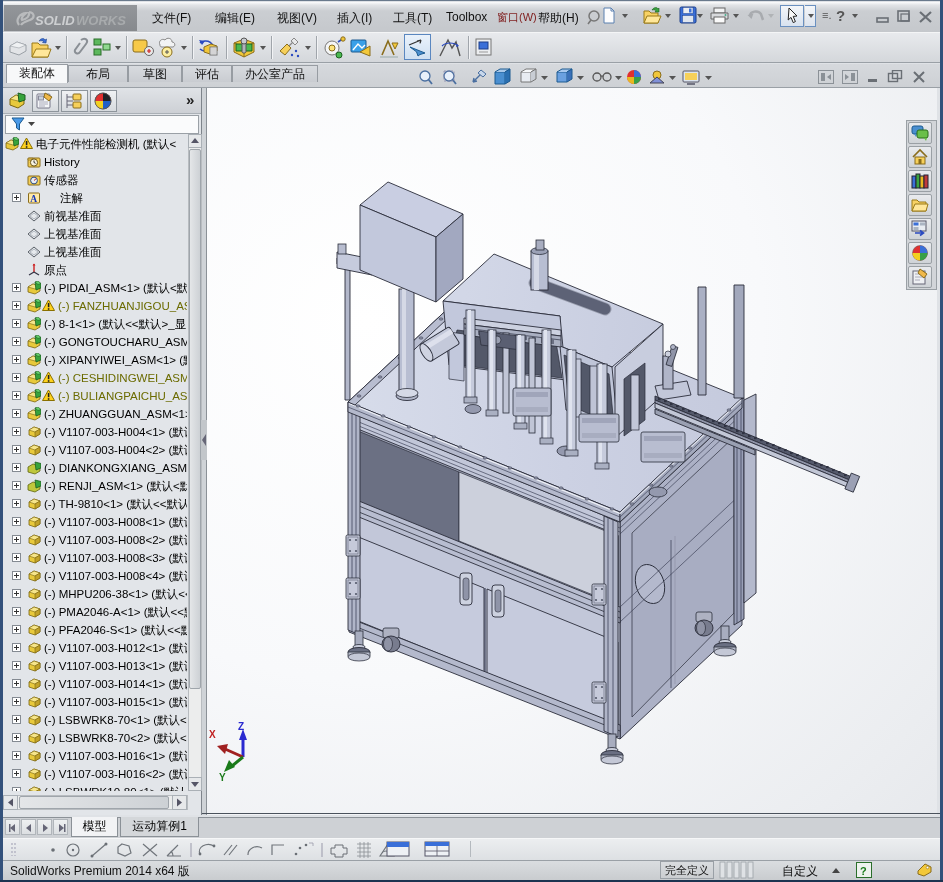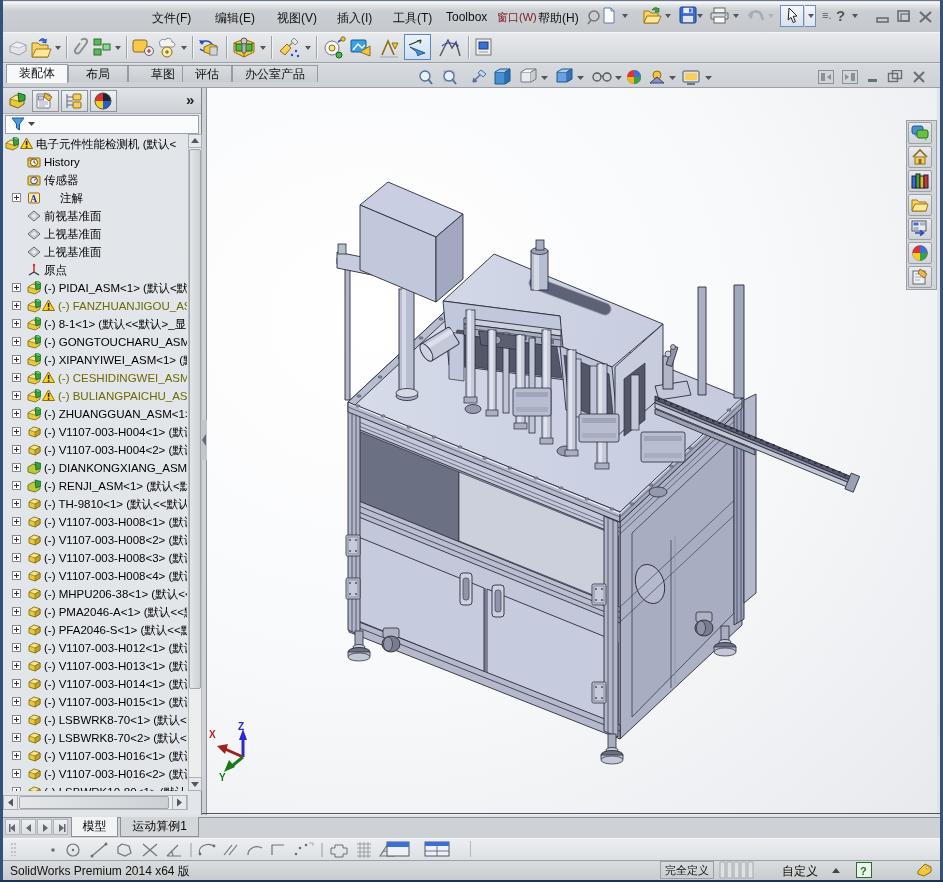--- a/index.html
+++ b/index.html
@@ -44,20 +44,27 @@
 .btab.active{background:#f2f3f5}
 .navb{position:absolute;top:819px;width:15px;height:16px;background:linear-gradient(#eef0f1,#dcdfe2);border:1px solid #b0b5ba;font-size:8px;text-align:center;line-height:15px;color:#333}
 </style></head><body>
 <div id="win">
 <div id="brd-t" class="abs"></div>
     <div id="brd-l" class="abs"></div>
     <div id="brd-r" class="abs"></div>
     <div id="brd-b" class="abs"></div>
 
 <div id="menubar" class="abs"></div>
+<div id="logo" class="abs">
+<svg width="133" height="26">
+ <path d="M15 20 C11 15 16 8 22 8 C18 11 17 14 18 15 C23 14 26 11 25 7" fill="none" stroke="#b9bbbd" stroke-width="2.2"></path>
+ <path d="M25 7 C31 8 31 13 26 15 C22 16.5 19 17 17 20" fill="none" stroke="#b9bbbd" stroke-width="2.2"></path>
+ <text x="31" y="20" font-size="13" font-weight="bold" font-style="italic" fill="#cdcfd1" font-family="Liberation Sans">SOLID</text>
+ <text x="72" y="20" font-size="13" font-weight="bold" font-style="italic" fill="#a8abad" font-family="Liberation Sans">WORKS</text>
+</svg></div>
 <div class="abs" style="left:152px;top:10px;font-size:12px;color:#111;white-space:nowrap">文件(F)</div>
 <div class="abs" style="left:215px;top:10px;font-size:12px;color:#111;white-space:nowrap">编辑(E)</div>
 <div class="abs" style="left:277px;top:10px;font-size:12px;color:#111;white-space:nowrap">视图(V)</div>
 <div class="abs" style="left:337px;top:10px;font-size:12px;color:#111;white-space:nowrap">插入(I)</div>
 <div class="abs" style="left:393px;top:10px;font-size:12px;color:#111;white-space:nowrap">工具(T)</div>
 <div class="abs" style="left:446px;top:10px;font-size:12px;color:#111;white-space:nowrap">Toolbox</div>
 <div class="abs" style="left:497px;top:10px;font-size:11px;color:#7f1d1d;white-space:nowrap">窗口(W)</div>
 <div class="abs" style="left:538px;top:10px;font-size:12px;color:#111;white-space:nowrap">帮助(H)</div>
 <svg width="0" height="0" style="position:absolute">
       <defs>
@@ -252,21 +259,21 @@
     </svg>
 <div class="abs" style="left:468px;top:36px;width:1px;height:23px;background:#a0a5ab;box-shadow:1px 0 0 #f2f3f5"></div>
 <svg class="abs" style="left:474px;top:37px" width="20" height="22">
       <rect x="2" y="2" width="15" height="16" fill="#eceef0" stroke="#777"></rect>
       <rect x="5" y="5" width="9" height="7" fill="#3a6fd8" stroke="#1c3f8a"></rect>
       <path d="M5 15 h9" stroke="#999"></path>
     </svg>
 <div id="tabrow" class="abs"></div>
 <div class="cmtab active abs" style="left:6px;width:62px">装配体</div>
 <div class="cmtab abs" style="left:68px;width:60px">布局</div>
-<div class="cmtab abs" style="left:128px;width:70px">草图</div>
+<div class="cmtab abs" style="left:128px;width:54px">草图</div>
 <div class="cmtab abs" style="left:182px;width:50px">评估</div>
 <div class="cmtab abs" style="left:232px;width:86px">办公室产品</div>
 <svg class="abs" style="left:417px;top:68px" width="300" height="20">
 <circle cx="8" cy="8" r="5" fill="#e8f0fa" stroke="#4a6fa0" stroke-width="1.3"></circle>
       <path d="M11.5 11.5 L15 16" stroke="#4a6fa0" stroke-width="1.8"></path>
 <circle cx="32" cy="8" r="5" fill="#e8f0fa" stroke="#4a6fa0" stroke-width="1.3"></circle>
       <path d="M35.5 11.5 L39 16" stroke="#4a6fa0" stroke-width="1.8"></path>
       <rect x="27" y="3" width="10" height="10" fill="none" stroke="#88a" stroke-dasharray="2 1.5" stroke-width="0.8"></rect>
 <path d="M56 14 L66 4 M56 14 L60 13 M56 14 L57 10" stroke="#4a6fa0" stroke-width="1.4" fill="none"></path>
       <path d="M64 2 L69 6 L66 9 L61 5 Z" fill="#c8d8ec" stroke="#4a6fa0"></path>

